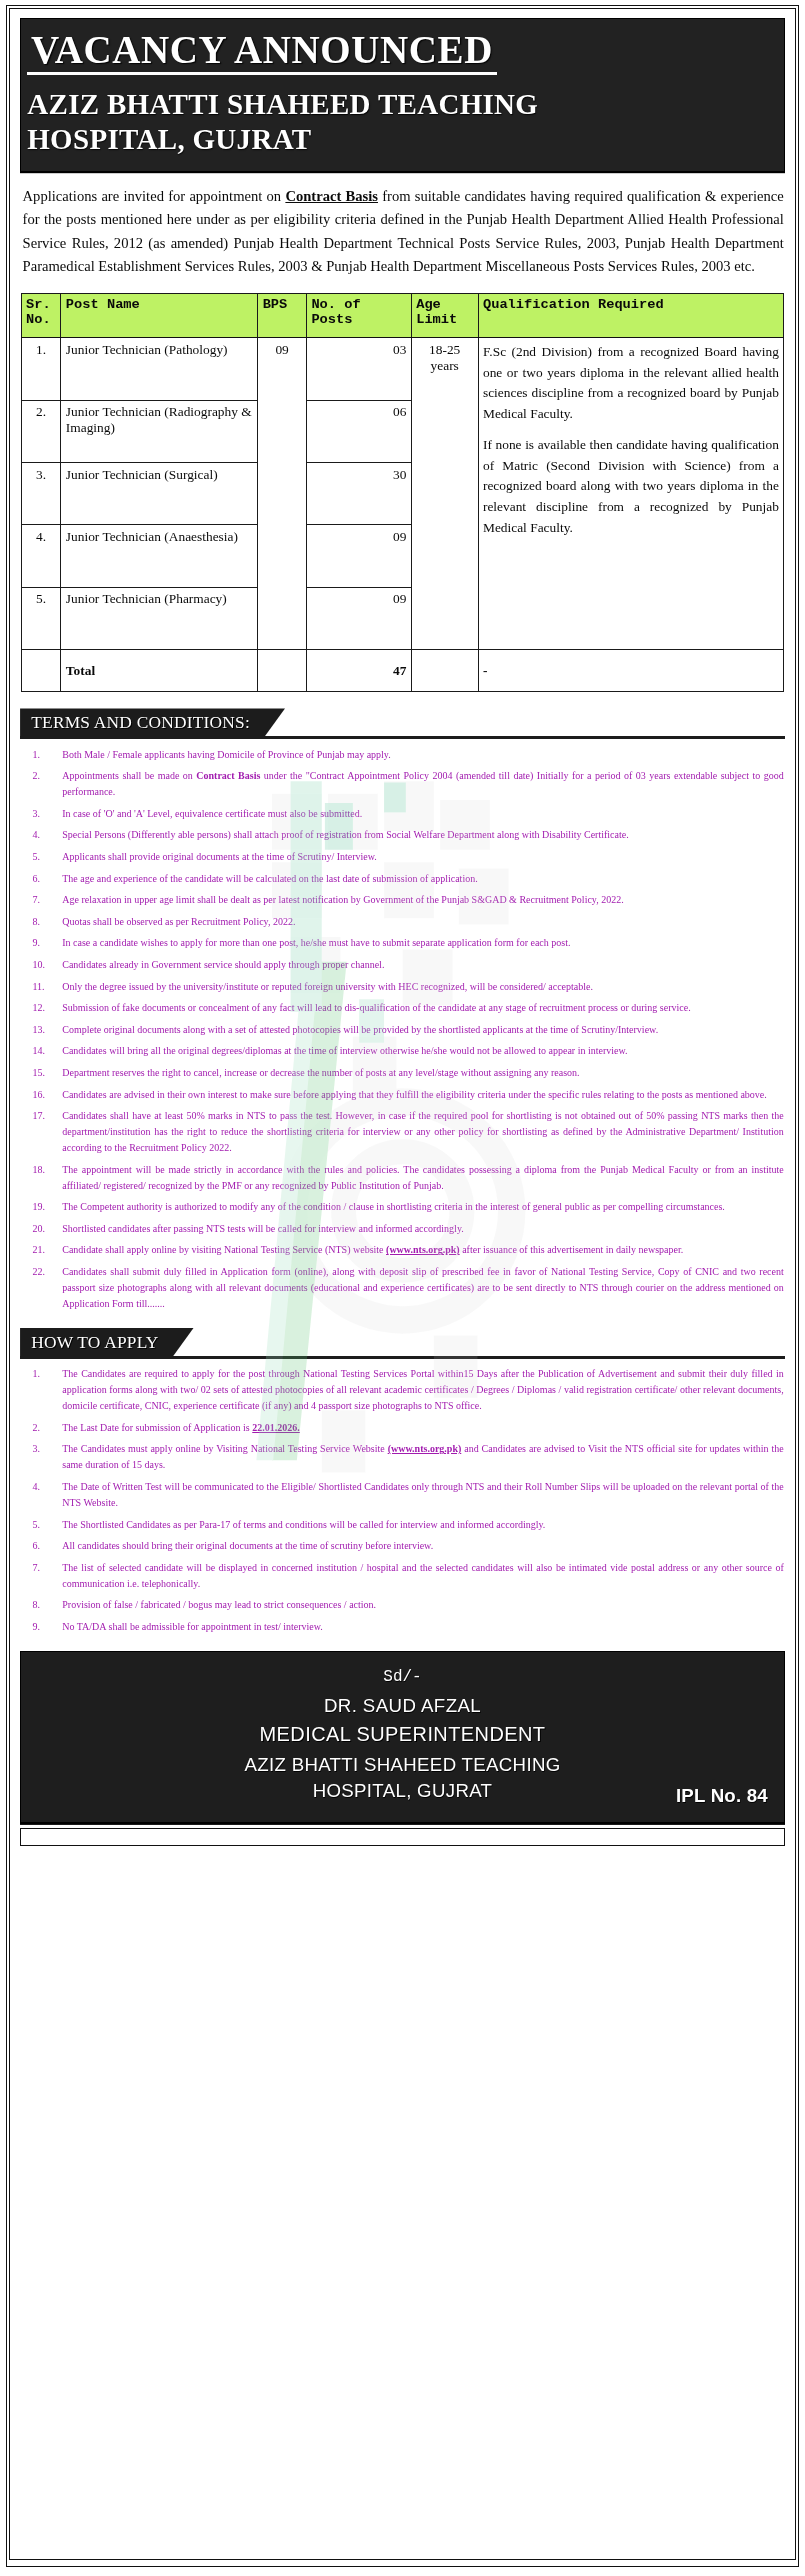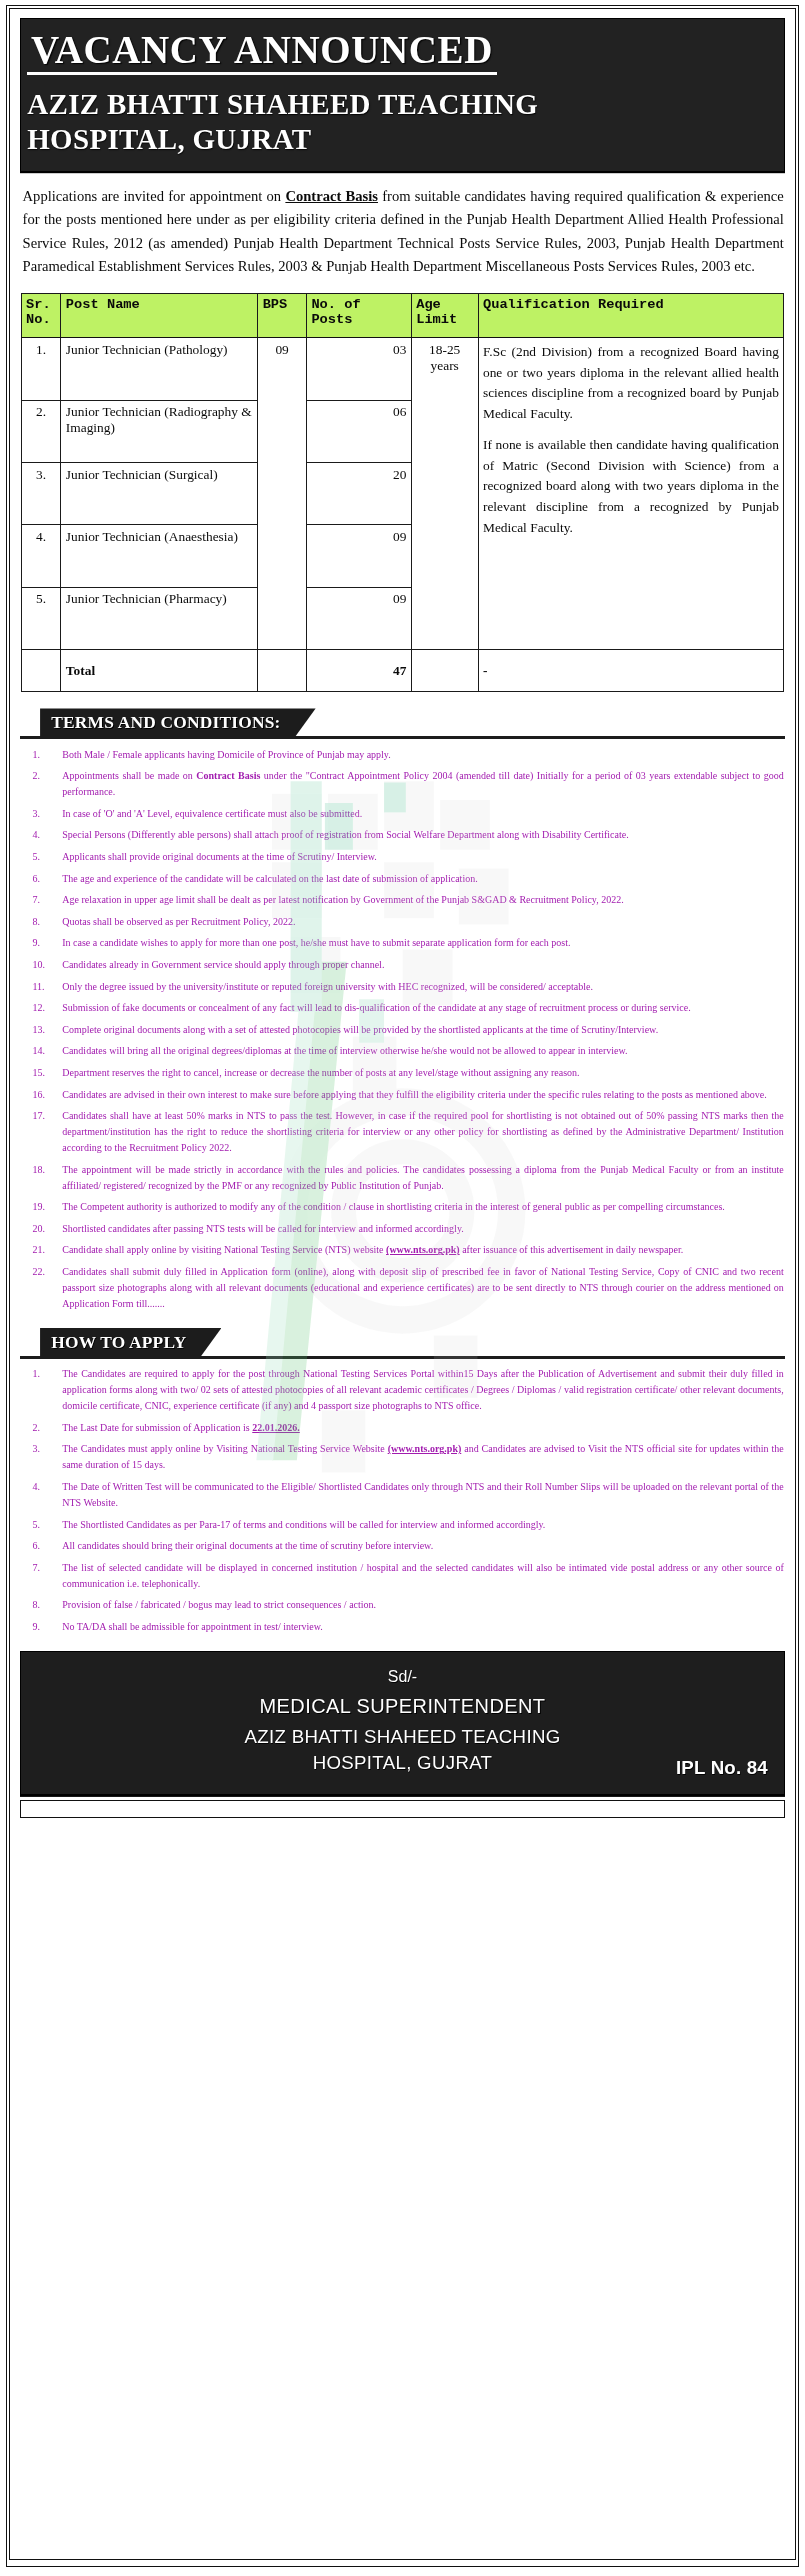--- a/index.html
+++ b/index.html
@@ -121,30 +121,29 @@
     position:relative;
     height:32px;
     margin:16px 2.5px 6.2px 2.5px;
   }
   .banner{
     position:absolute;
     left:0; top:0;
     height:29px;
     background:#1c1c1c;
     color:#fff;
-    font-weight:bold;
+    font-weight:normal;
     font-size:17.4px;
     letter-spacing:0.2px;
     line-height:29px;
     padding:0 35px 0 11.2px;
     box-sizing:border-box;
     text-shadow:0.9px 0.9px 0.6px rgba(0,0,0,.95);
     -webkit-clip-path:polygon(0 0, 100% 0, calc(100% - 21px) 100%, 0 100%);
     clip-path:polygon(0 0, 100% 0, calc(100% - 21px) 100%, 0 100%);
-    margin-left:20px;
   }
   .banner-rule{
     position:absolute;
     left:0; right:0;
     bottom:1.2px;
     height:3.1px;
     background:#1c1c1c;
   }
 
   
@@ -183,21 +182,21 @@
     margin:16px 2.5px 5px 2.5px;
     padding:16px 13.7px 18.7px 13.7px;
     text-align:center;
     color:#fff;
     box-shadow:0 1.9px 0 #000;
     min-height:137px;
     box-sizing:border-box;
   }
   .footer-block .sd{
     font-size:16px;
-    font-family:Liberation Sans, sans-serif;
+    font-family:Liberation Mono, monospace;
     margin-bottom:8.7px;
     text-shadow:0.6px 0.6px 0.6px rgba(0,0,0,.9);
   }
   .footer-block .nm{
     font-size:18.7px;
     font-family:"Liberation Sans", sans-serif;
     letter-spacing:0.4px;
     margin-bottom:6.2px;
     text-shadow:0.6px 0.6px 0.6px rgba(0,0,0,.9);
   }
@@ -322,21 +321,21 @@
             </td>
           </tr>
           <tr class="row">
             <td class="sr">2.</td>
             <td>Junior Technician (Radiography &amp; Imaging)</td>
             <td class="num">06</td>
           </tr>
           <tr class="row">
             <td class="sr">3.</td>
             <td>Junior Technician (Surgical)</td>
-            <td class="num">20</td>
+            <td class="num">30</td>
           </tr>
           <tr class="row">
             <td class="sr">4.</td>
             <td>Junior Technician (Anaesthesia)</td>
             <td class="num">09</td>
           </tr>
           <tr class="row">
             <td class="sr">5.</td>
             <td>Junior Technician (Pharmacy)</td>
             <td class="num">09</td>
@@ -394,20 +393,21 @@
         <li>The Date of Written Test will be communicated to the Eligible/ Shortlisted Candidates only through NTS and their Roll Number Slips will be uploaded on the relevant portal of the NTS Website.</li>
         <li>The Shortlisted Candidates as per Para-17 of terms and conditions will be called for interview and informed accordingly.</li>
         <li>All candidates should bring their original documents at the time of scrutiny before interview.</li>
         <li>The list of selected candidate will be displayed in concerned institution / hospital and the selected candidates will also be intimated vide postal address or any other source of communication i.e. telephonically.</li>
         <li>Provision of false / fabricated / bogus may lead to strict consequences / action.</li>
         <li>No TA/DA shall be admissible for appointment in test/ interview.</li>
       </ol>
 
       <div class="footer-block">
         <div class="sd">Sd/-</div>
+        <div class="nm">DR. SAUD AFZAL</div>
         <div class="desig">MEDICAL SUPERINTENDENT</div>
         <div class="org">
           <span>AZIZ BHATTI SHAHEED TEACHING</span><br>
           <span>HOSPITAL, GUJRAT</span>
         </div>
         <div class="ipl">IPL No. 84</div>
       </div>
 
       <div class="footer-strip"></div>
 

